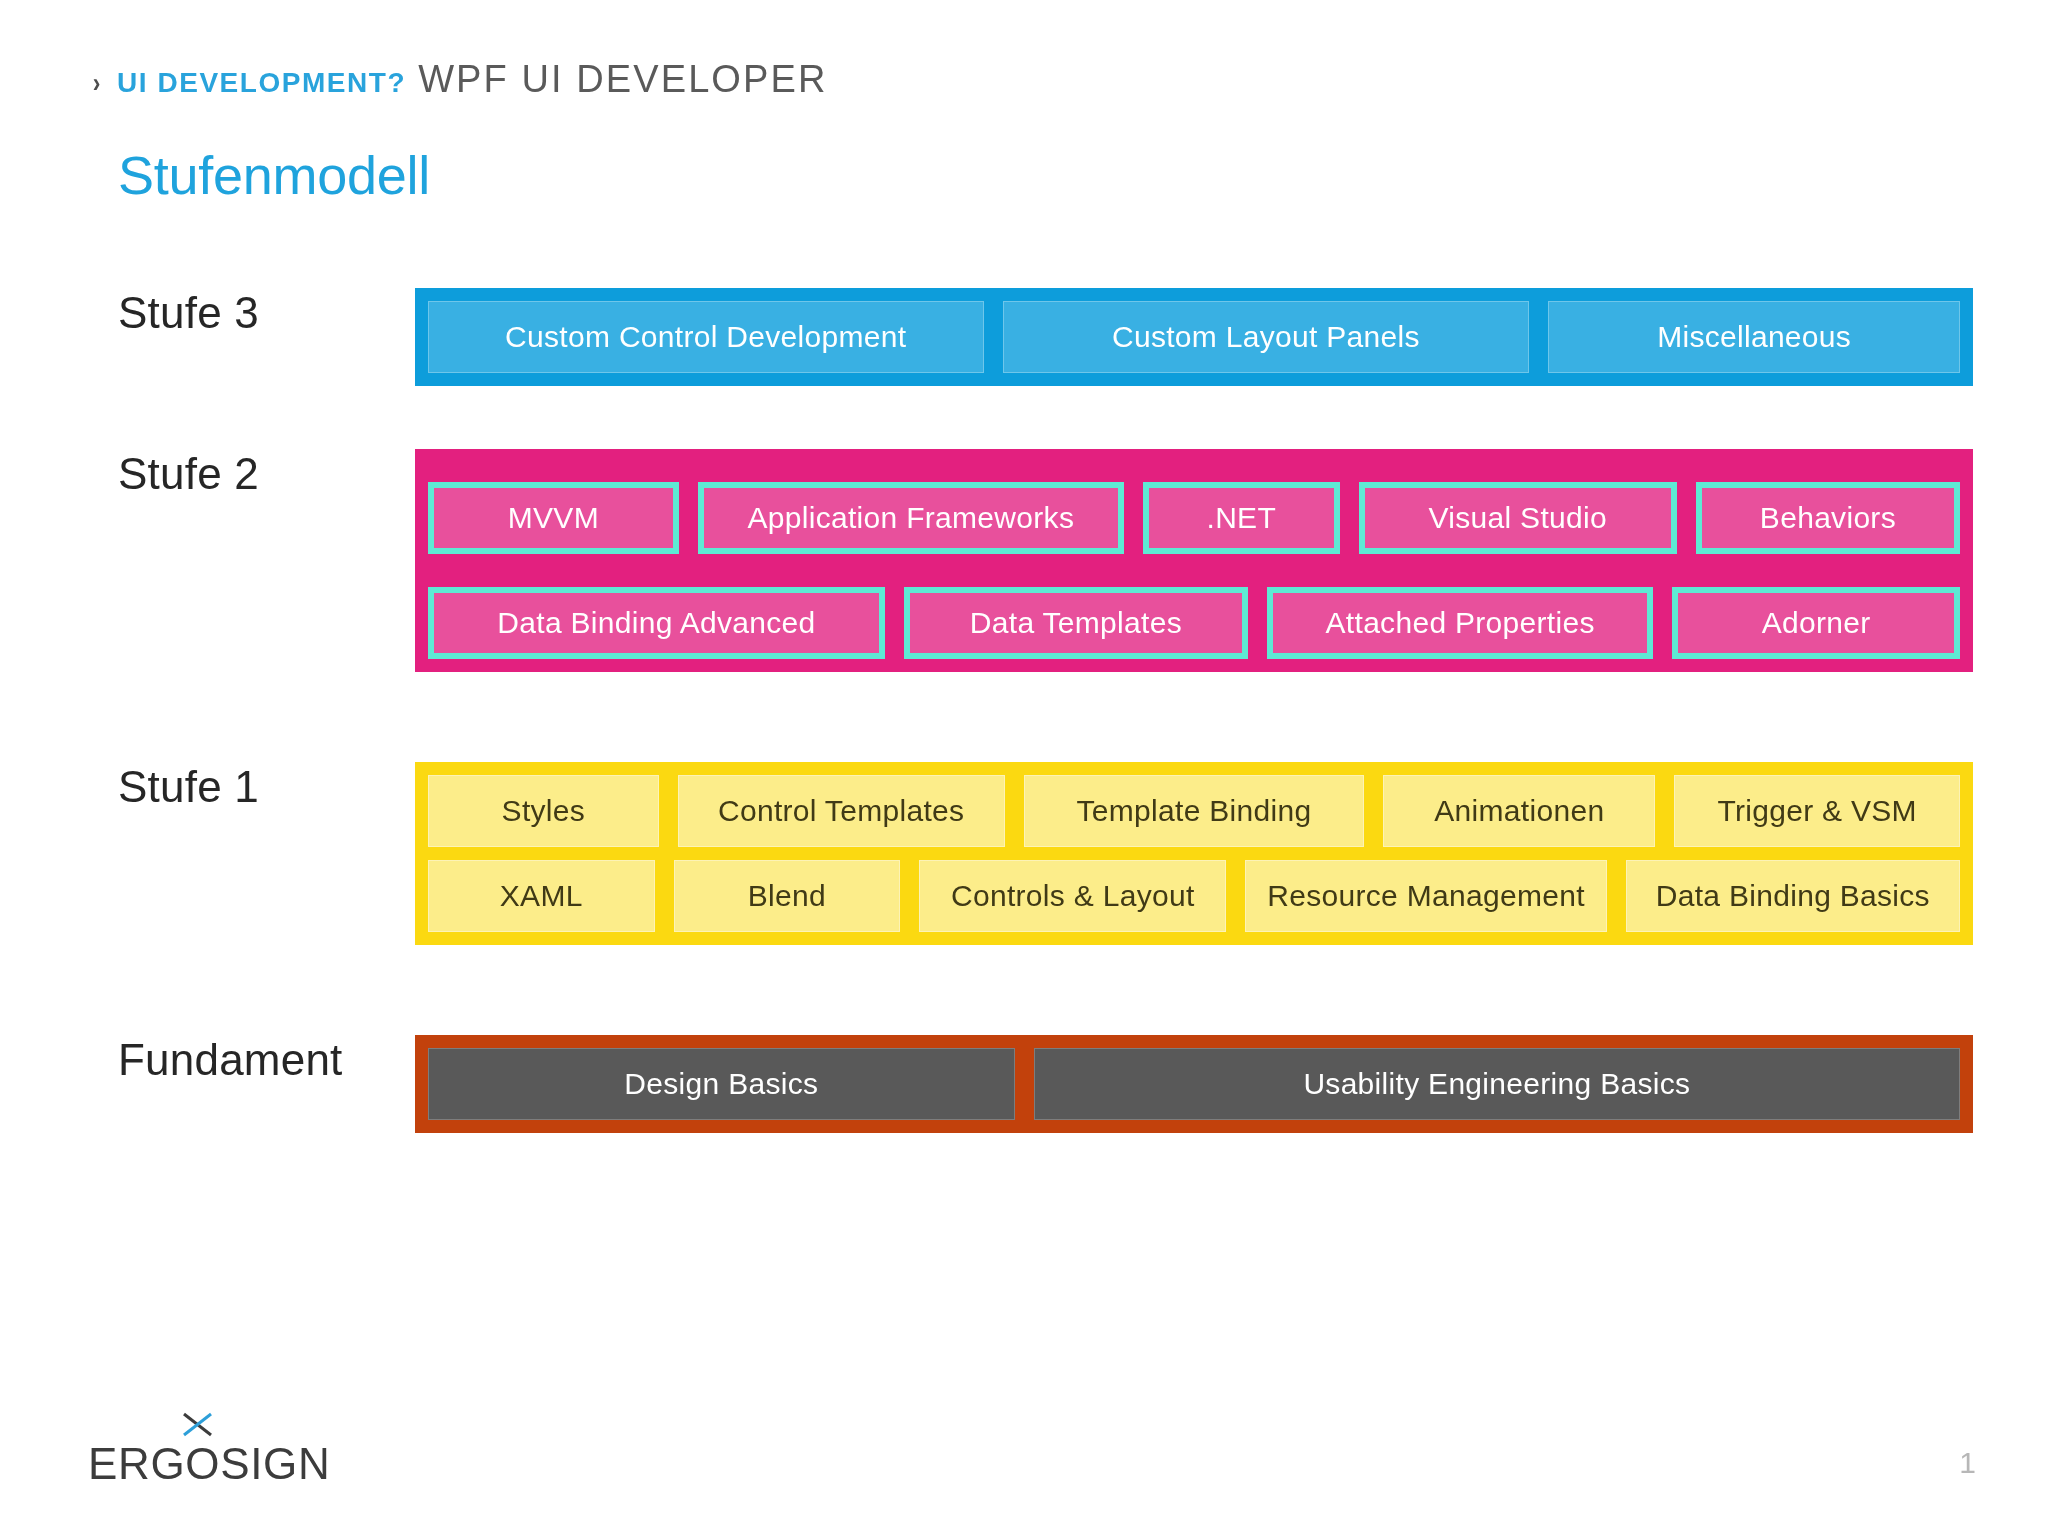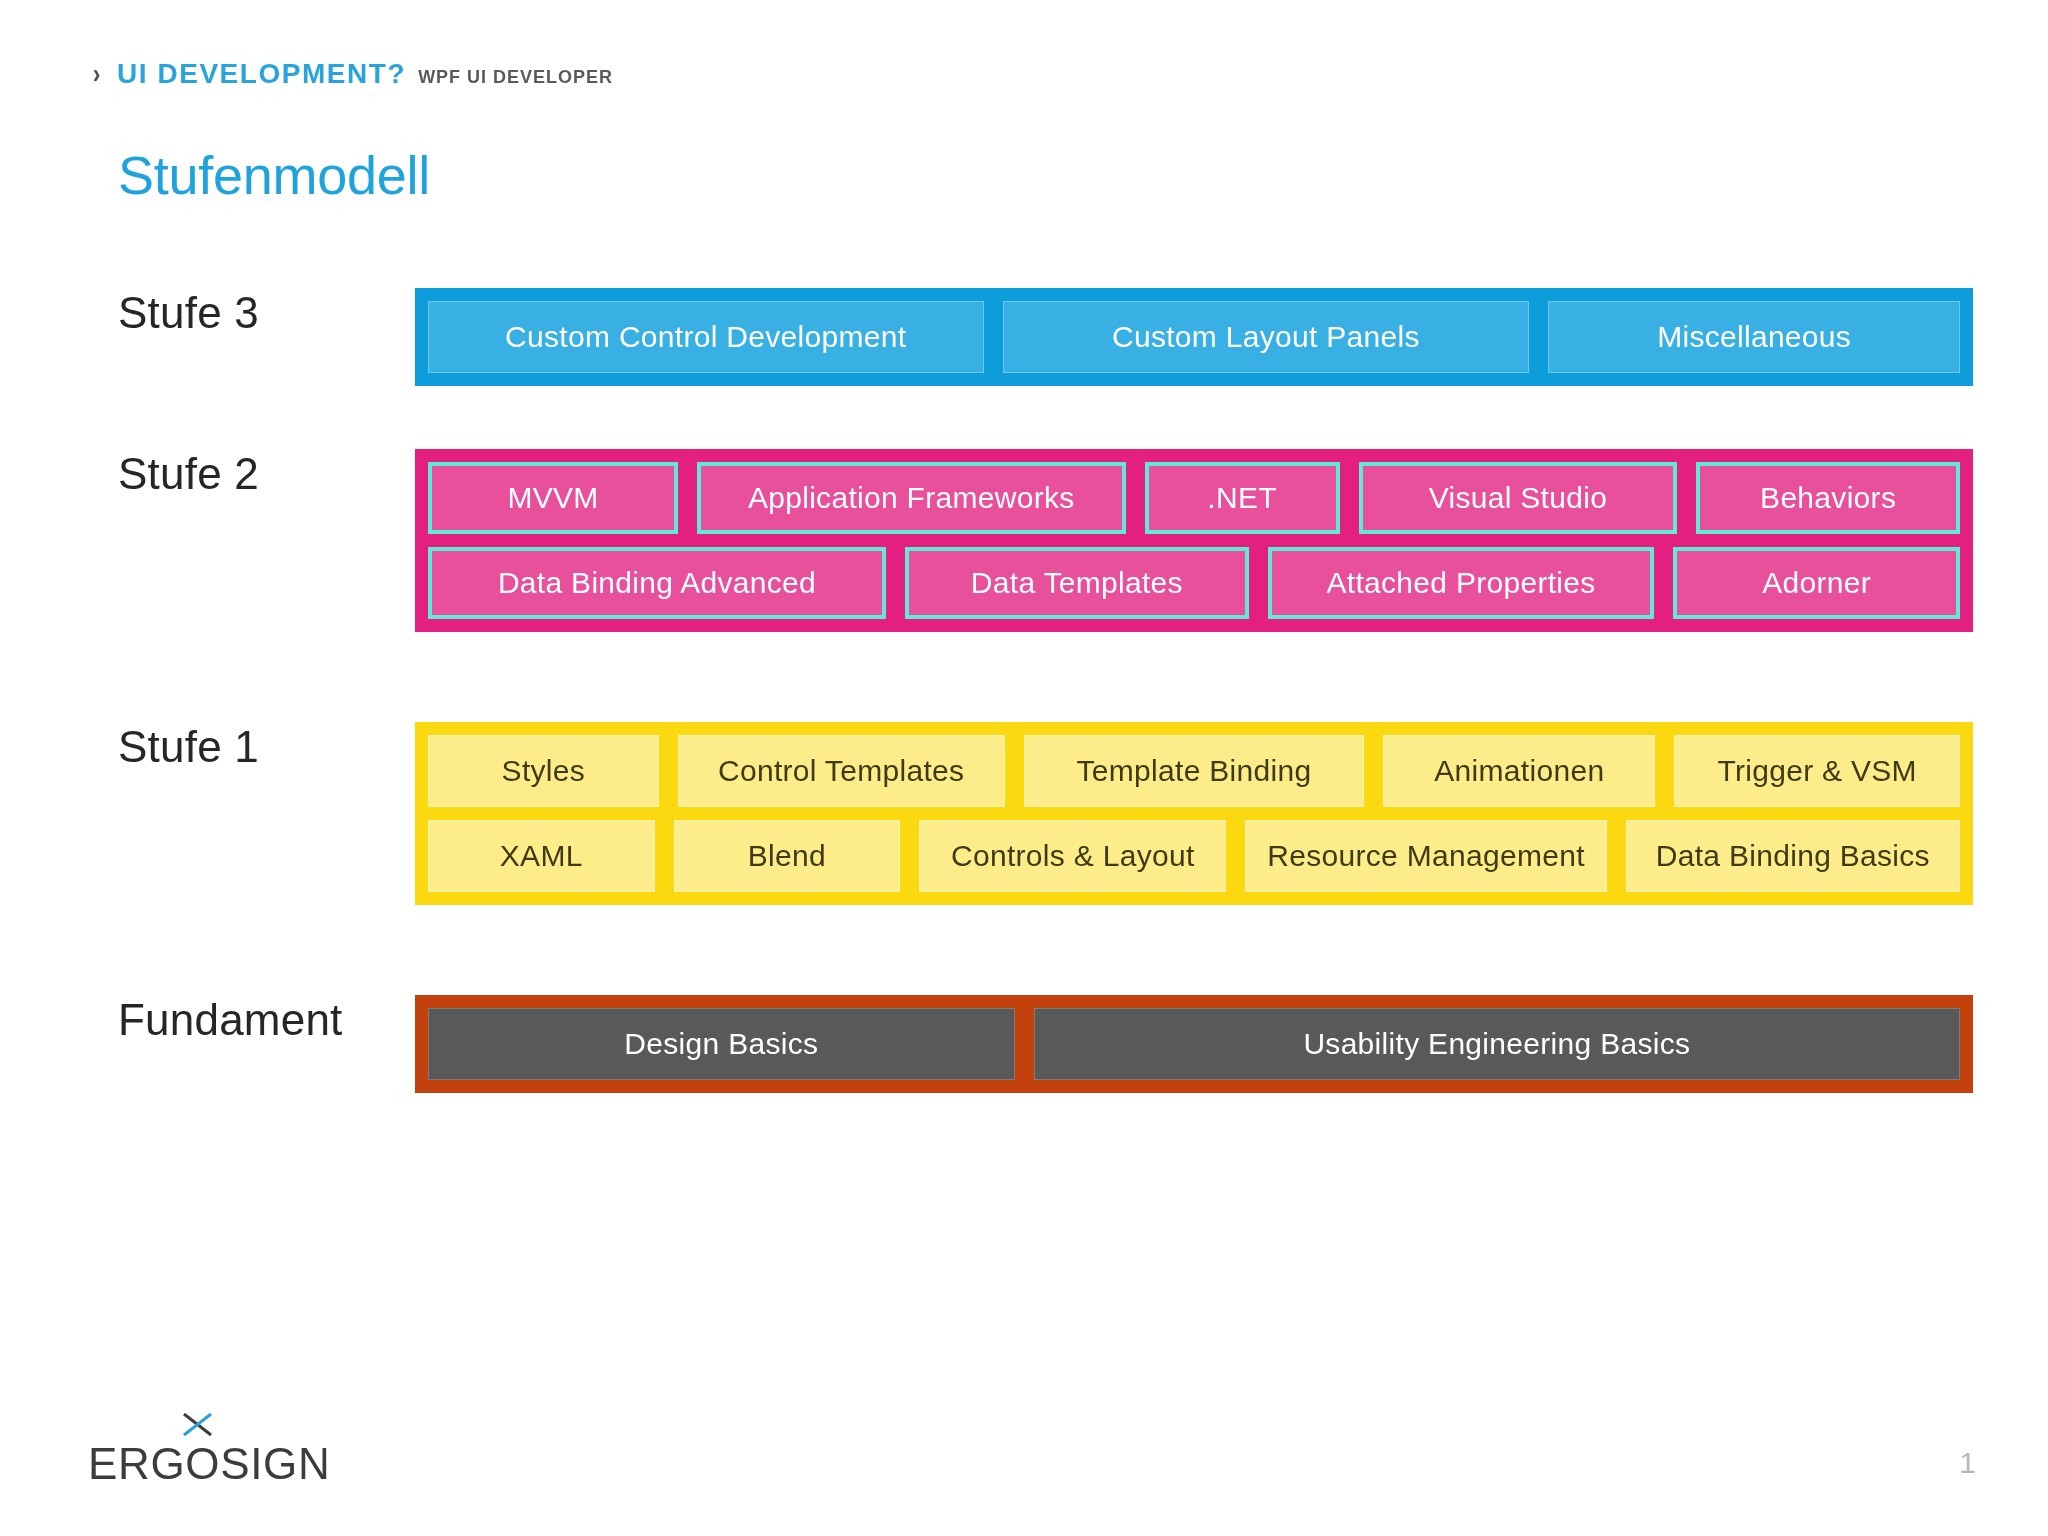--- a/index.html
+++ b/index.html
@@ -35,22 +35,22 @@
     transform: scaleX(0.85);
   }
   .eyebrow .kicker {
     color: #29a3dc;
     font-size: 28px;
     font-weight: 700;
     letter-spacing: 0.055em;
   }
   .eyebrow .kicker-rest {
     color: #5a5a5a;
-    font-size: 18px;
-    font-weight: 700;
+    font-size: 38px;
+    font-weight: 400;
     letter-spacing: 0.055em;
     margin-left: 12px;
   }
 
   
   .slide-title {
     position: absolute;
     left: 118px;
     top: 148px;
     font-size: 54px;
@@ -115,22 +115,23 @@
   .band-blue .chip {
     background: #39b0e3;
     border: 1px solid #6ec6ea;
     color: #ffffff;
   }
 
   
   .band-pink { background: #e3207f; }
   .band-pink .chip {
     background: #e8509c;
-    border: 4px solid #5eead4;
+    border: 6px solid #5eead4;
     color: #ffffff;
+    margin-top: 20px;
   }
 
   
   .band-yellow { background: #fbd911; }
   .band-yellow .chip {
     background: #fced8a;
     border: 1px solid #fdf3b6;
     color: #403a16;
   }
 

